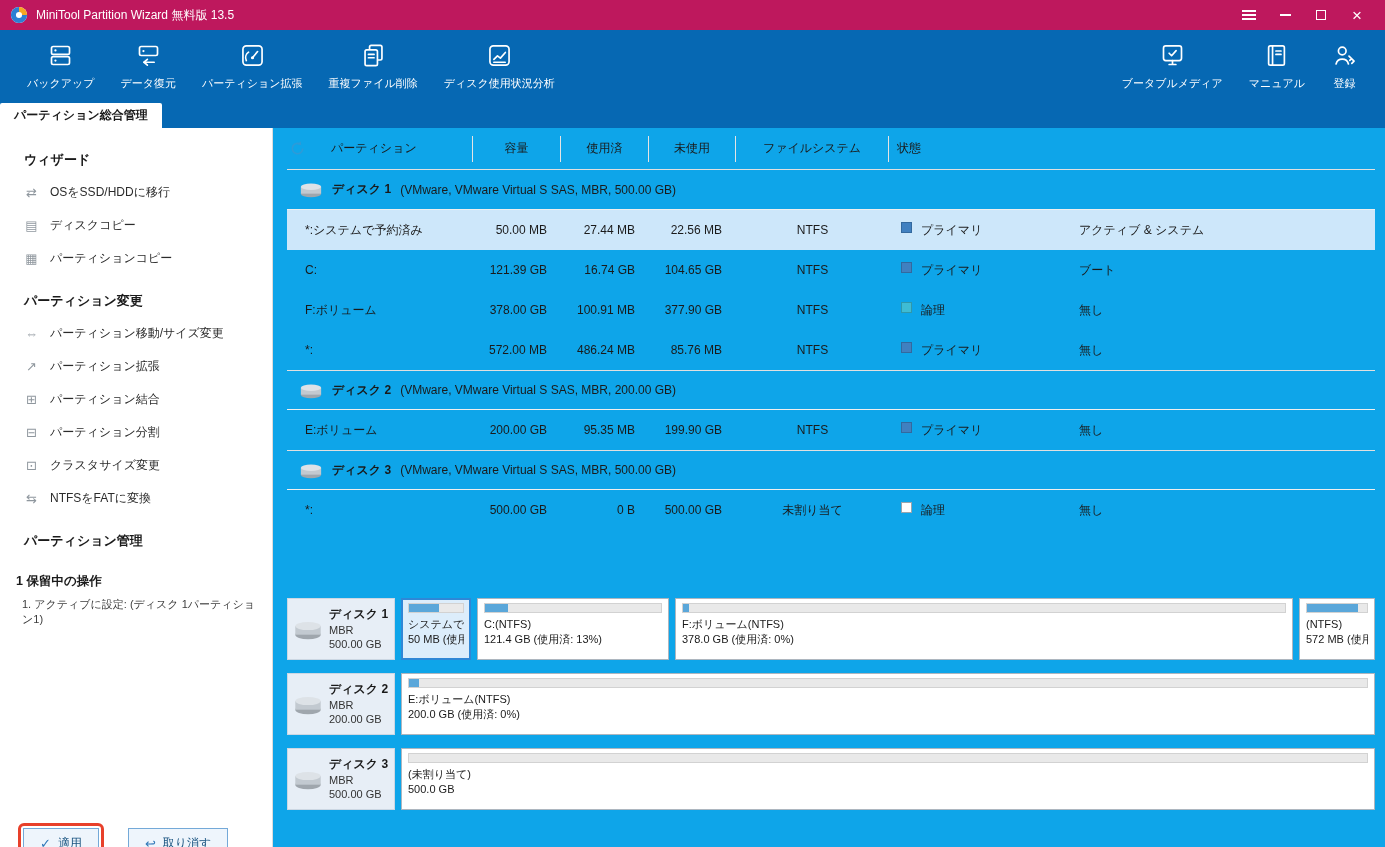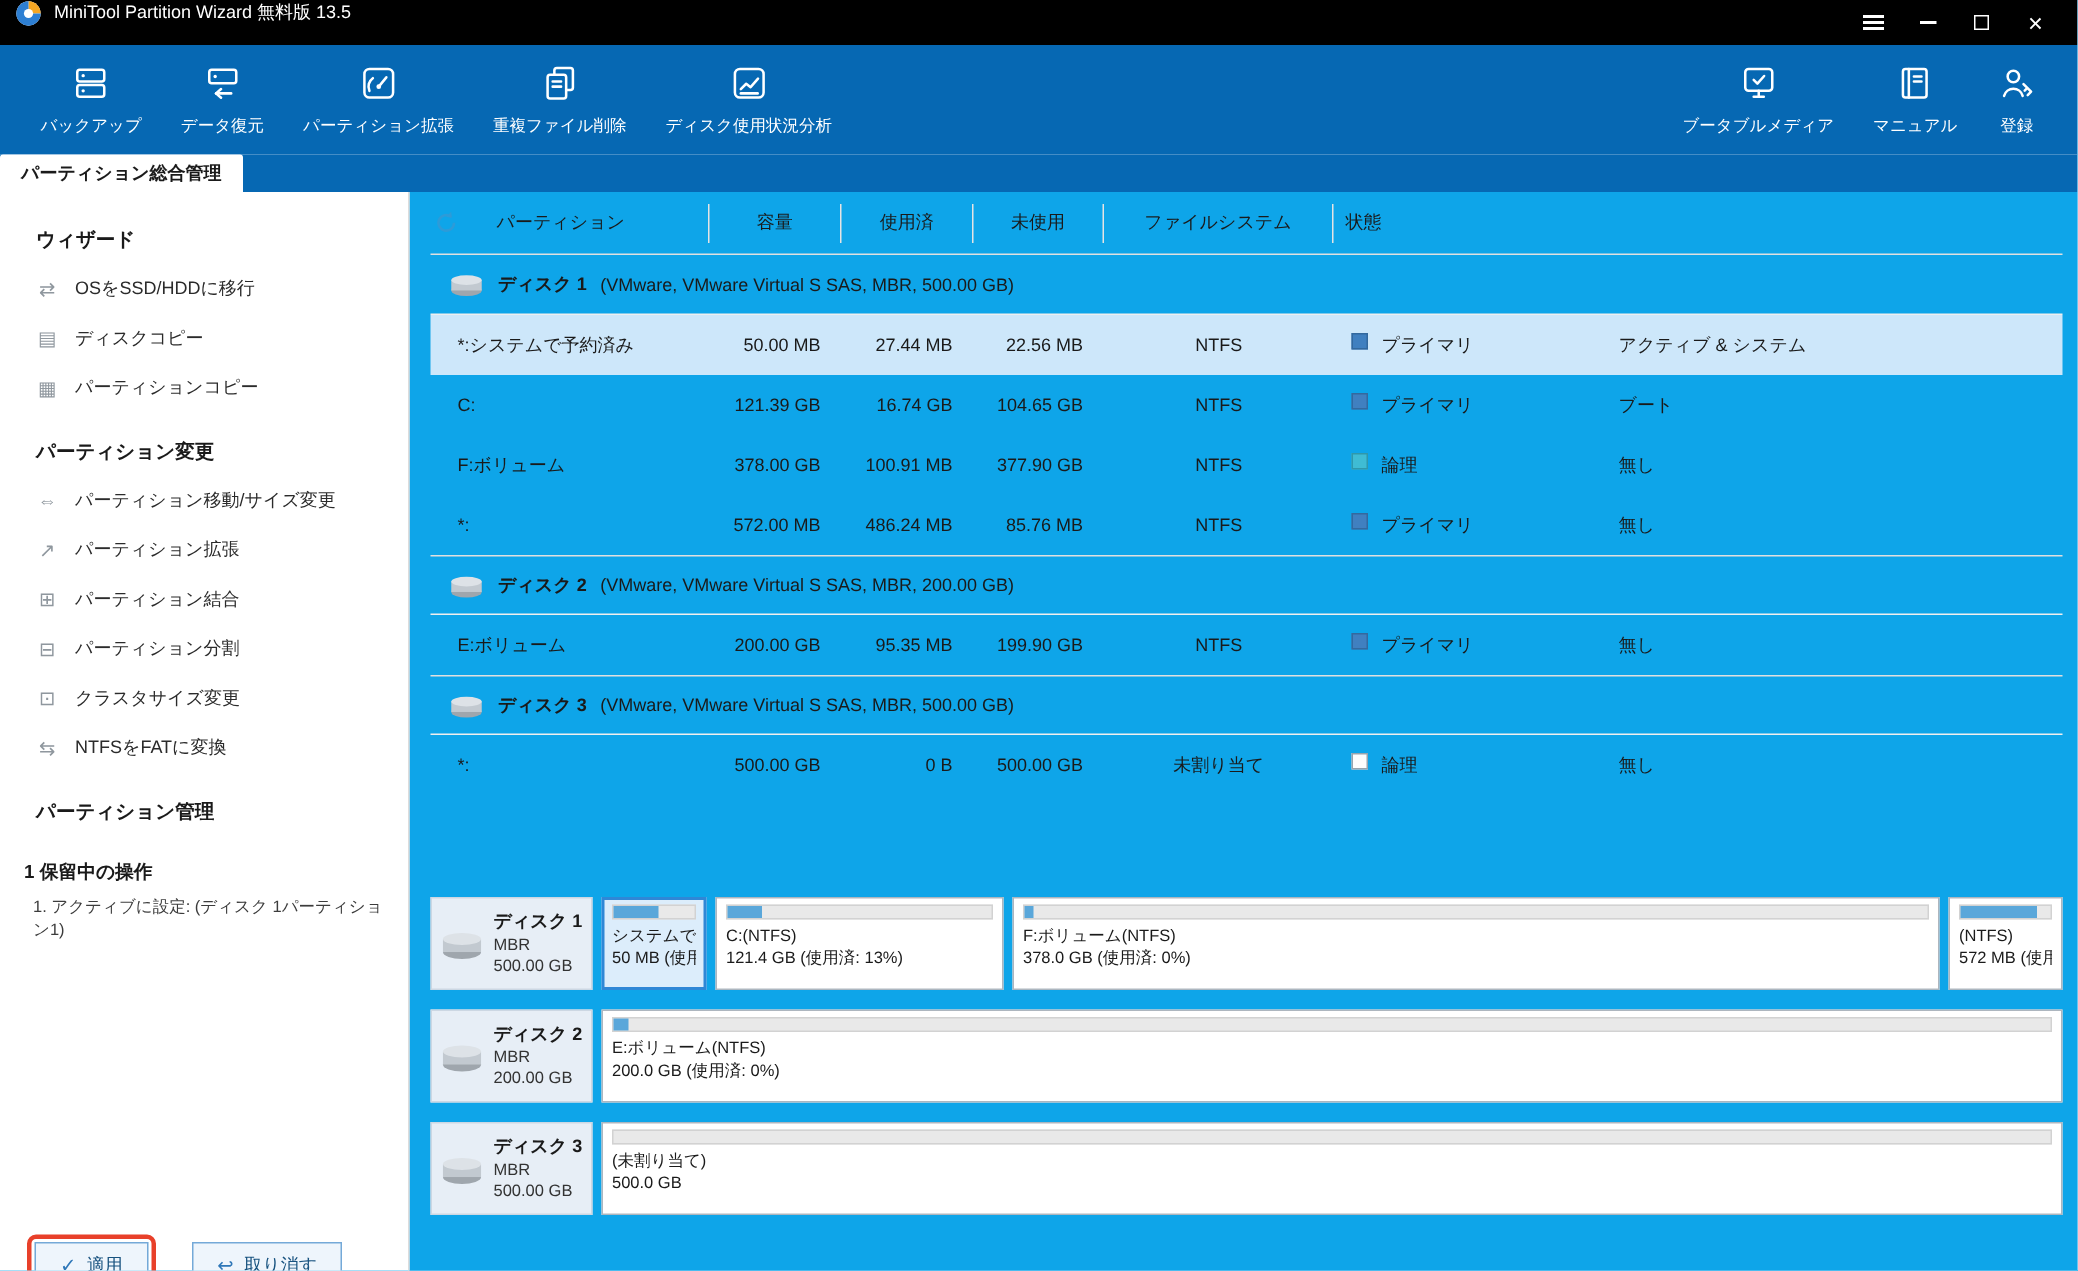--- a/index.html
+++ b/index.html
@@ -1,20 +1,20 @@
 <!DOCTYPE html>
 <html><head>
 <meta charset="utf-8">
 <style>
   *{margin:0;padding:0;box-sizing:border-box}
   html,body{width:1385px;height:847px}
   body{font-family:"Liberation Sans","DejaVu Sans",sans-serif;background:#fff;overflow:hidden;cursor:default;position:relative}
 
   
-  .titlebar{height:30px;background:#000000;display:flex;align-items:flex-start;padding:0 10px;gap:8px}
+  .titlebar{height:30px;background:#be185d;display:flex;align-items:center;padding:0 10px;gap:8px}
   .logo svg{display:block}
   .title{color:#fff;font-size:12px}
   .wincontrols{margin-left:auto;display:flex;align-items:center}
   .wc{width:36px;height:30px;display:flex;align-items:center;justify-content:center;color:#fff;cursor:pointer}
   .hb i{display:block;width:14px;height:2px;background:#fff;margin:2px 0}
   .ic-min{width:11px;height:2px;background:#fff;display:block}
   .ic-max{width:10px;height:10px;border:1.5px solid #fff;display:block}
   .ic-close{font-size:17px;line-height:1}
 
   

